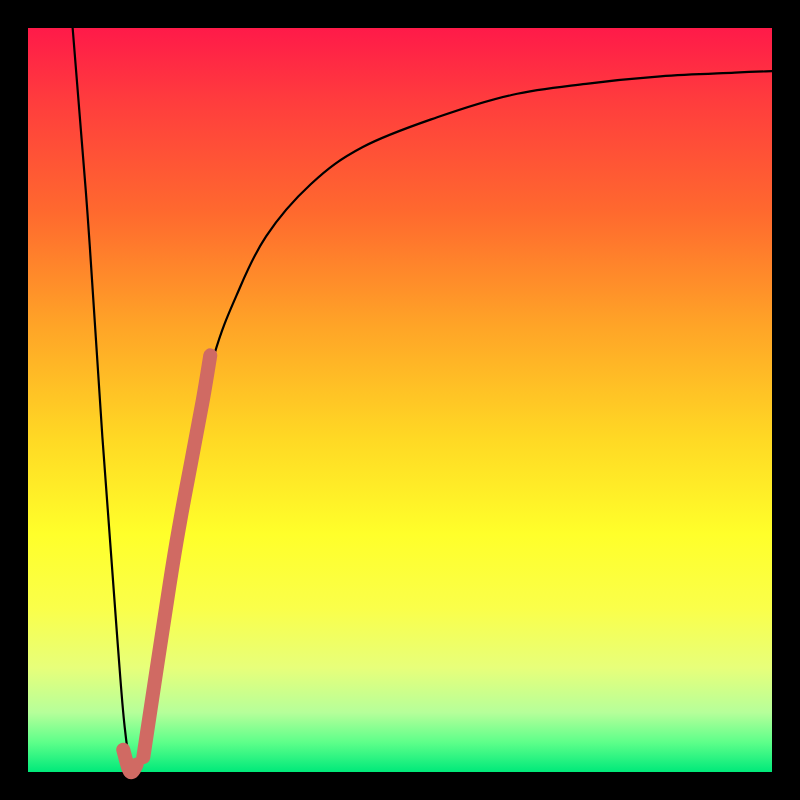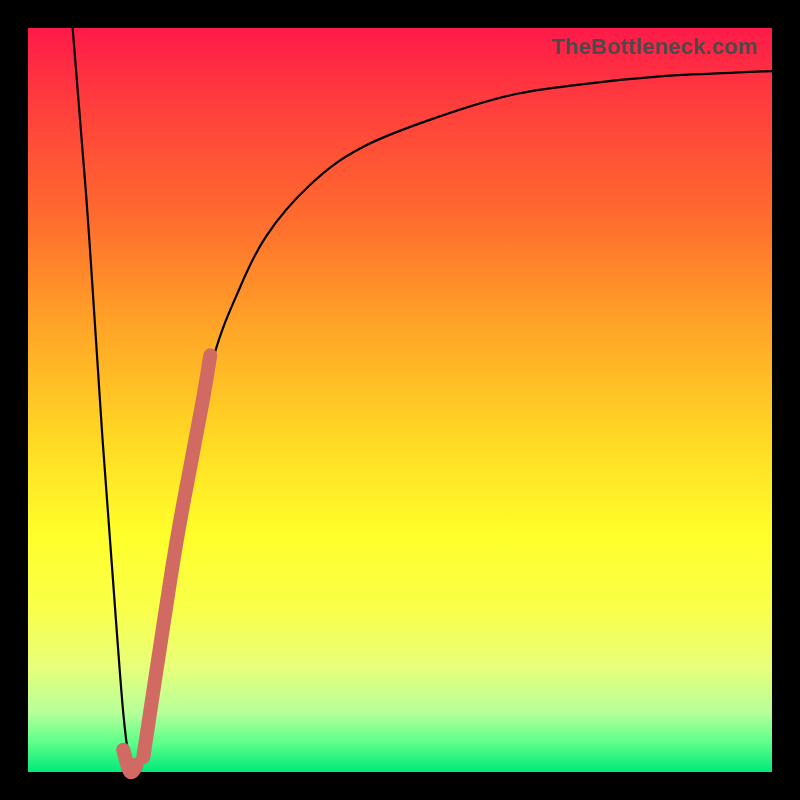--- a/index.html
+++ b/index.html
@@ -66,20 +66,19 @@
     stroke-width: 14;
     stroke-linecap: round;
     stroke-linejoin: round;
   }
 </style>
 </head>
 <body>
 
 <div class="canvas">
   <div class="plot-area">
-    <div class="watermark">TheBottleneck.com</div>
     <svg class="curve" viewBox="0 0 744 744" preserveAspectRatio="none">
       <path id="main-path" class="main-curve" d="M 44.64 0 C 47.318400000000004 33.48, 54.1632 112.34400000000001, 59.52 186 C 64.8768 259.656, 69.04320000000001 332.8656, 74.4 409.2 C 79.7568 485.5344, 85.2624 557.8512000000001, 89.28 610.08 C 93.2976 662.3088, 94.0416 675.2544, 96.72 699.36 C 99.3984 723.4656, 101.48160000000001 738.6432, 104.16000000000001 744 C 106.83840000000001 749.3568, 108.9216 738.4944, 111.6 729.12 C 114.27839999999999 719.7456, 115.0224 716.0255999999999, 119.04 691.92 C 123.05760000000001 667.8144, 128.5632 630.0192000000001, 133.92 595.2 C 139.27679999999998 560.3808, 143.44320000000002 530.6208, 148.8 498.48 C 154.1568 466.3392, 156.984 447.4416, 163.68 416.64 C 170.376 385.8384, 177.9648 354.14399999999995, 186 327.35999999999996 C 194.0352 300.57599999999996, 198.9456 289.26719999999995, 208.32000000000002 267.84 C 217.69440000000003 246.4128, 224.68800000000002 228.40800000000004, 238.08 208.32000000000005 C 251.472 188.23200000000006, 265.3104 172.31040000000002, 282.72 156.24 C 300.12960000000004 140.1696, 312.03360000000004 131.0928000000001, 334.8 119.04000000000008 C 357.5664 106.98720000000007, 382.41600000000005 98.6544, 409.20000000000005 89.27999999999997 C 435.98400000000004 79.90559999999995, 456.81600000000003 72.98639999999993, 483.6 66.95999999999992 C 510.384 60.93359999999992, 531.216 59.14799999999994, 558 55.799999999999955 C 584.784 52.45199999999997, 605.616 50.36880000000001, 632.4 48.360000000000014 C 659.184 46.35120000000002, 686.712 45.57744, 706.8 44.639999999999986 C 726.8879999999999 43.70255999999997, 737.304 43.41983999999994, 744 43.15199999999993"></path>
       <path id="overlay-path" class="overlay-stroke" d="M 115.32 729.12 C 120.0072 698.3184, 134.66400000000002 600.8544, 141.36 558 C 148.056 515.1456, 148.5024 513.8063999999999, 152.51999999999998 491.03999999999996 C 156.53759999999997 468.2736, 159.6624 452.9472, 163.68 431.52000000000004 C 167.69760000000002 410.09280000000007, 171.49200000000002 390.7488, 174.84 372 C 178.188 353.2512, 180.9408 335.3952, 182.28 327.35999999999996"></path>
       <path id="hook-path" class="overlay-hook" d="M 95.232 721.68 C 96.16944000000001 725.0279999999999, 98.83296000000001 736.2624, 100.44000000000001 740.28 C 102.04704000000001 744.2976, 102.68688000000002 744.6696000000001, 104.16000000000001 744 C 105.63312 743.3303999999999, 107.82048 737.8992, 108.624 736.56"></path>
     </svg>
   </div>
 </div>
 
 </body></html>

